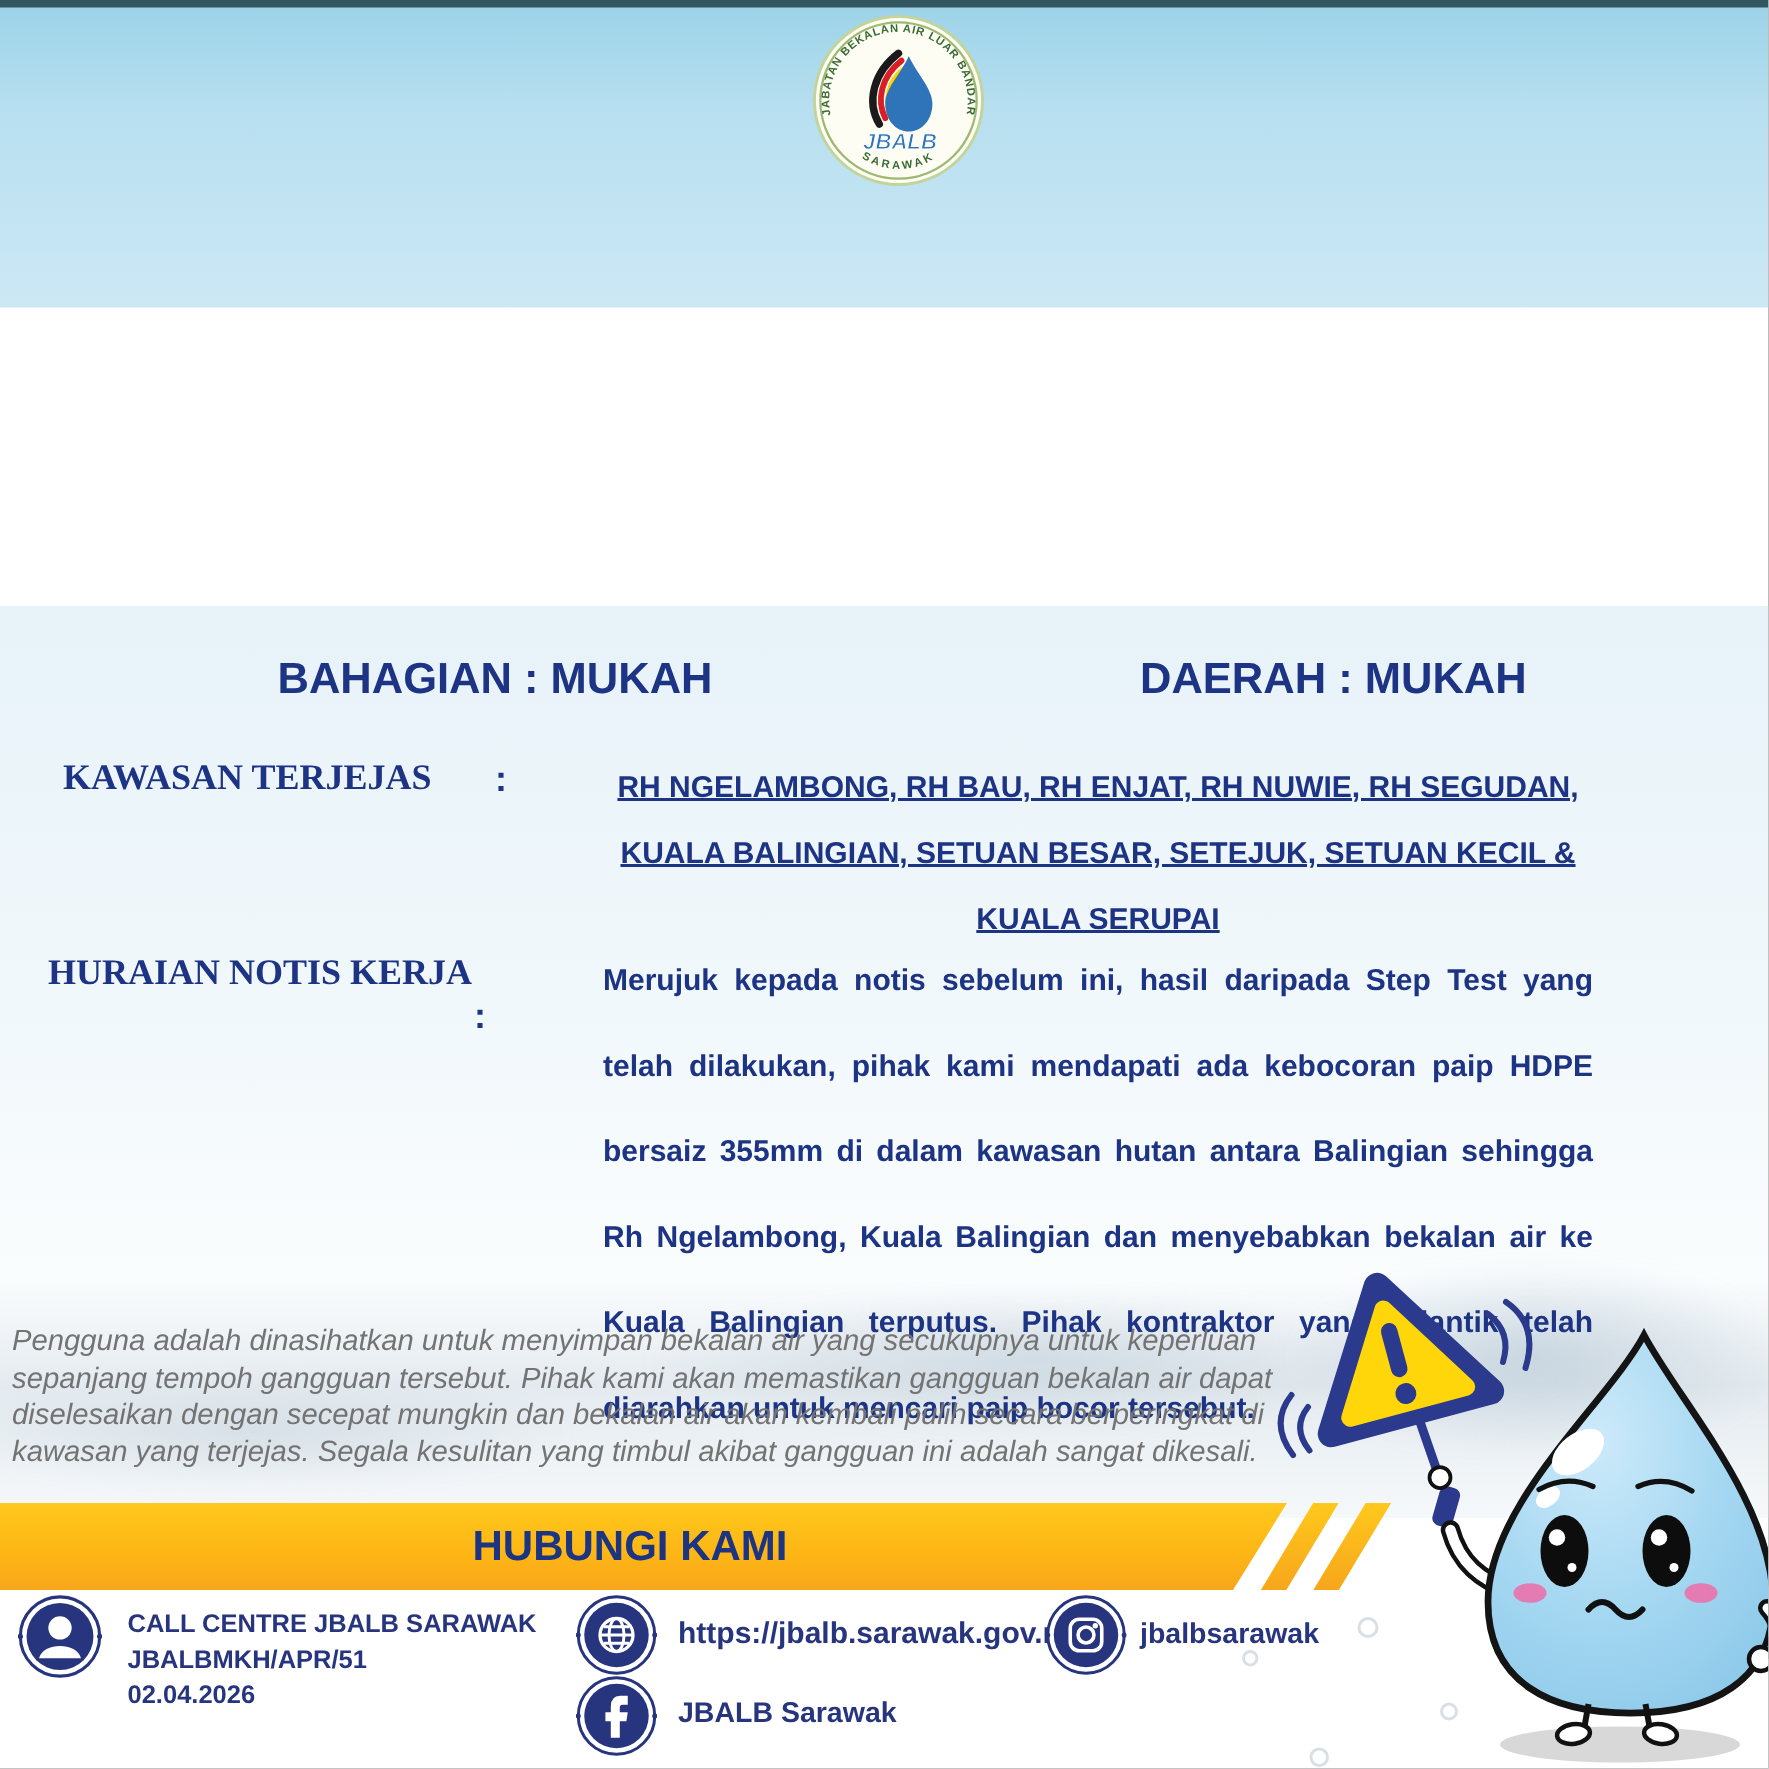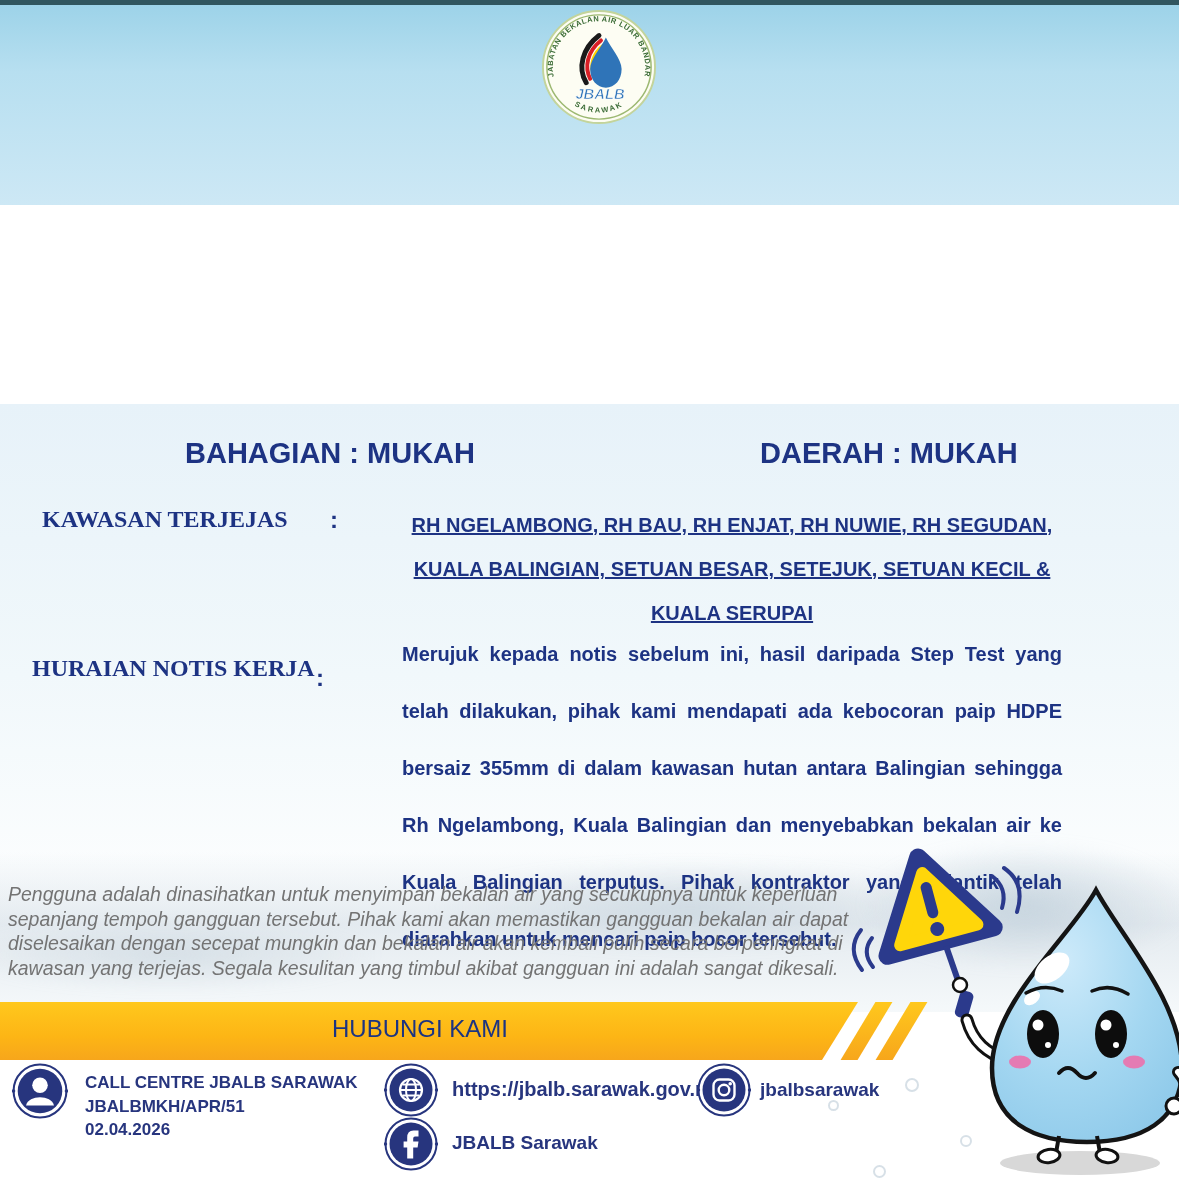--- a/index.html
+++ b/index.html
@@ -44,21 +44,21 @@
   .d2{left:960px;top:1135px;width:8px;height:8px;}
   .d3{left:873px;top:1165px;width:9px;height:9px;}
   .d4{left:828px;top:1100px;width:7px;height:7px;}
   .disclaimer{position:absolute;left:8px;top:882px;width:845px;
     font-size:19.5px;font-style:italic;color:#737373;line-height:24.5px;z-index:2;}
   
   .contact-bar{position:absolute;left:0;top:1002px;width:858px;height:58px;z-index:3;
     background:linear-gradient(180deg,#ffc81d 0%,#fdb515 60%,#f7a61b 100%);
     clip-path:polygon(0 0,858px 0,822px 58px,0 58px);}
   .contact-bar-text{position:absolute;left:0;top:13px;width:840px;text-align:center;
-    font-size:24px;font-weight:normal;color:#1c3482;}
+    font-size:28px;font-weight:bold;color:#1c3482;}
   .bar-stripe{position:absolute;top:1002px;width:17px;height:58px;z-index:3;
     background:linear-gradient(180deg,#ffc81d,#f7a61b);transform:skewX(-31deg);}
   .s1{left:858px;}
   .s2{left:893px;}
   
   .footer-icon{position:absolute;z-index:3;}
   .footer-text{position:absolute;color:#27357e;font-weight:bold;z-index:3;}
   .call-lines{left:85px;top:1071px;font-size:17px;line-height:23.5px;}
   .website-text{left:452px;top:1078px;font-size:20px;}
   .fb-text{left:452px;top:1132px;font-size:19px;}
@@ -102,21 +102,21 @@
 
   <div class="region-row">
     <span class="region-bahagian">BAHAGIAN : MUKAH</span>
     <span class="region-daerah">DAERAH : MUKAH</span>
   </div>
 
   <div class="detail-label" style="left:42px;top:506px;">KAWASAN TERJEJAS</div>
   <div class="detail-colon" style="left:330px;top:506px;">:</div>
   <div class="kawasan-value">RH NGELAMBONG, RH BAU, RH ENJAT, RH NUWIE, RH SEGUDAN, KUALA BALINGIAN, SETUAN BESAR, SETEJUK, SETUAN KECIL &amp; KUALA SERUPAI</div>
 
-  <div class="detail-label" style="left:32px;top:655px;">HURAIAN NOTIS KERJA</div>
+  <div class="detail-label" style="left:32px;top:636px;">HURAIAN NOTIS KERJA</div>
   <div class="detail-colon" style="left:316px;top:664px;">:</div>
   <div class="huraian-value">Merujuk kepada notis sebelum ini, hasil daripada Step Test yang telah dilakukan, pihak kami mendapati ada kebocoran paip HDPE bersaiz 355mm di dalam kawasan hutan antara Balingian sehingga Rh Ngelambong, Kuala Balingian dan menyebabkan bekalan air ke Kuala Balingian terputus. Pihak kontraktor yang dilantik telah diarahkan untuk mencari paip bocor tersebut.</div>
 
   <div class="splash-zone"></div>
   <div class="blob b1"></div>
   <div class="blob b2"></div>
   <div class="blob b3"></div>
   <div class="droplet d1"></div>
   <div class="droplet d2"></div>
   <div class="droplet d3"></div>

